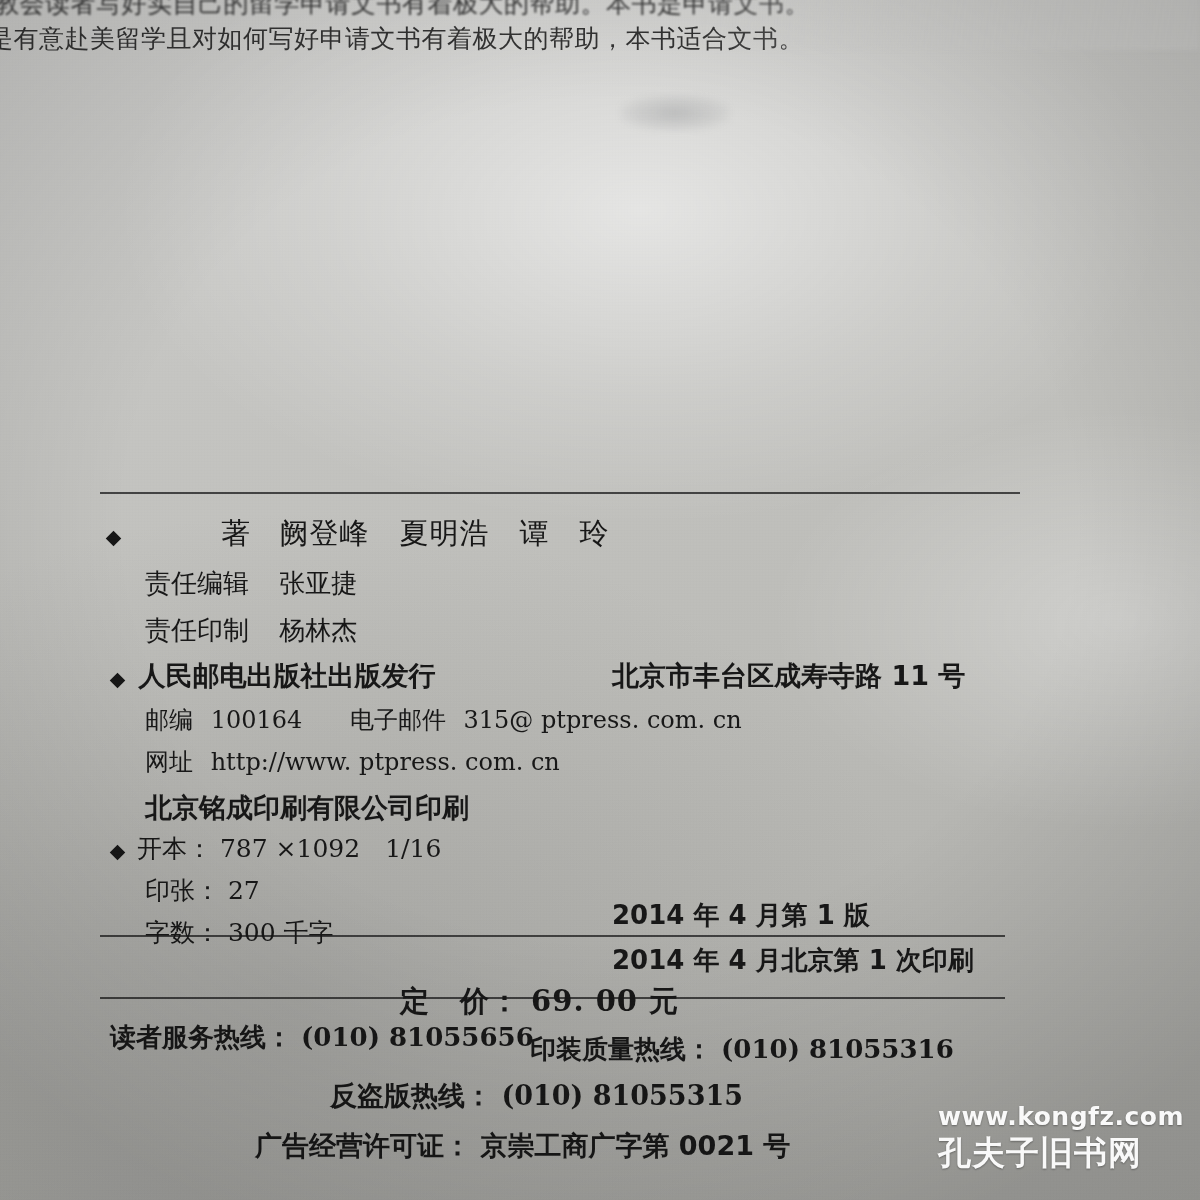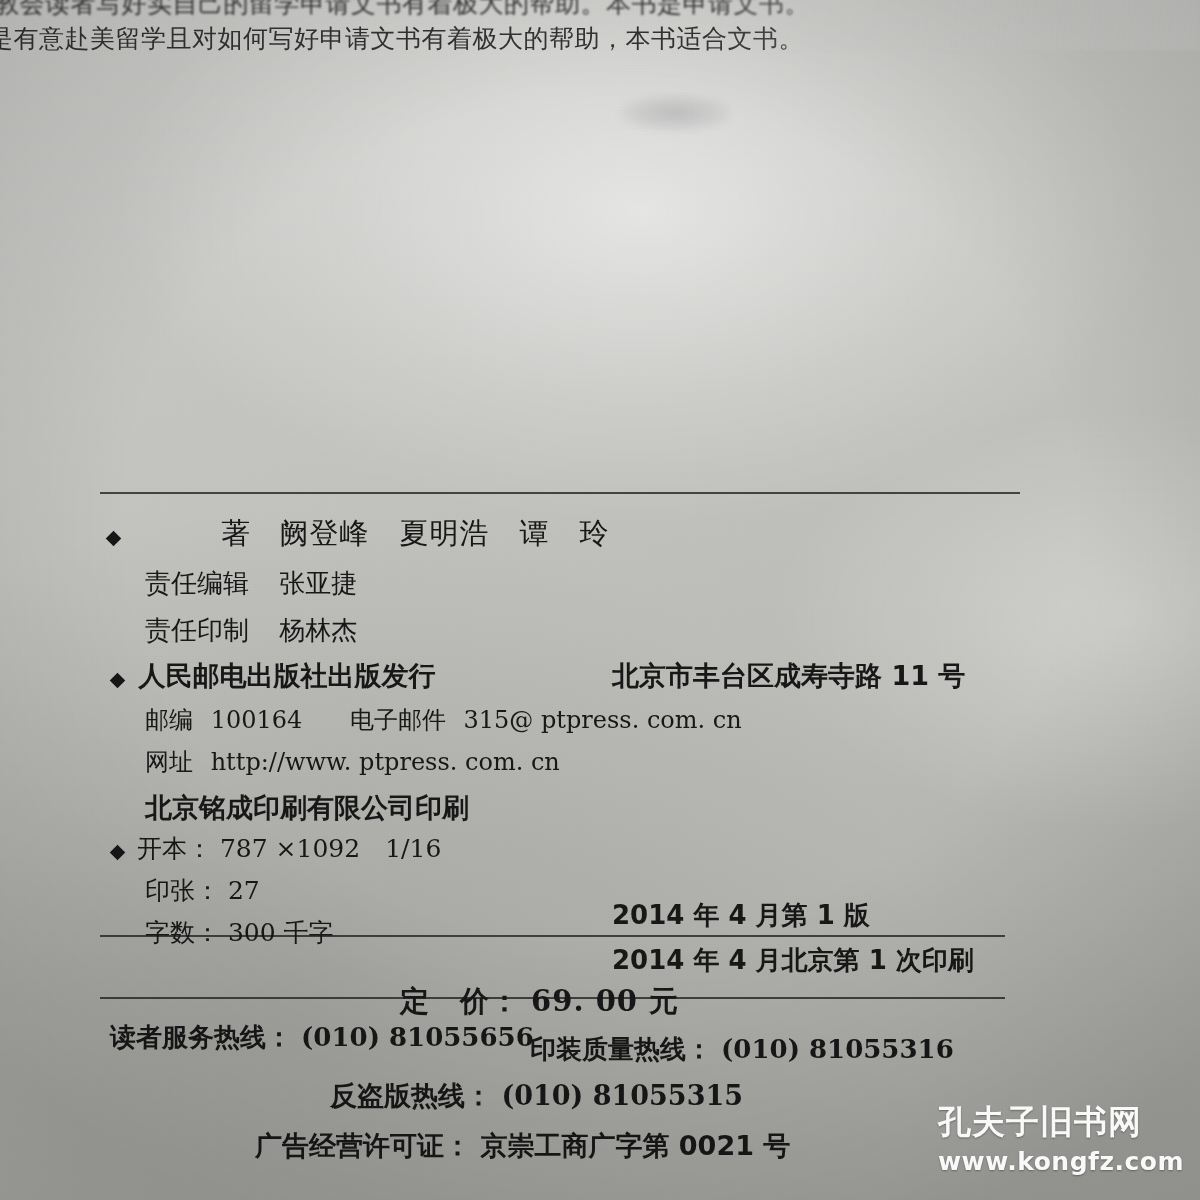--- a/index.html
+++ b/index.html
@@ -252,17 +252,17 @@
       <span>广告经营许可证：</span>
       <span>京崇工商广字第 0021 号</span>
     </div>
 
   </div>
 
   <div id="grain"></div>
   <div id="vignette"></div>
 
   <div id="watermark">
+    <div id="wm-sub">www.kongfz.com</div>
     <div id="wm-main">孔夫子旧书网</div>
-    <div id="wm-sub">www.kongfz.com</div>
   </div>
 
 </div>
 
 </body></html>

